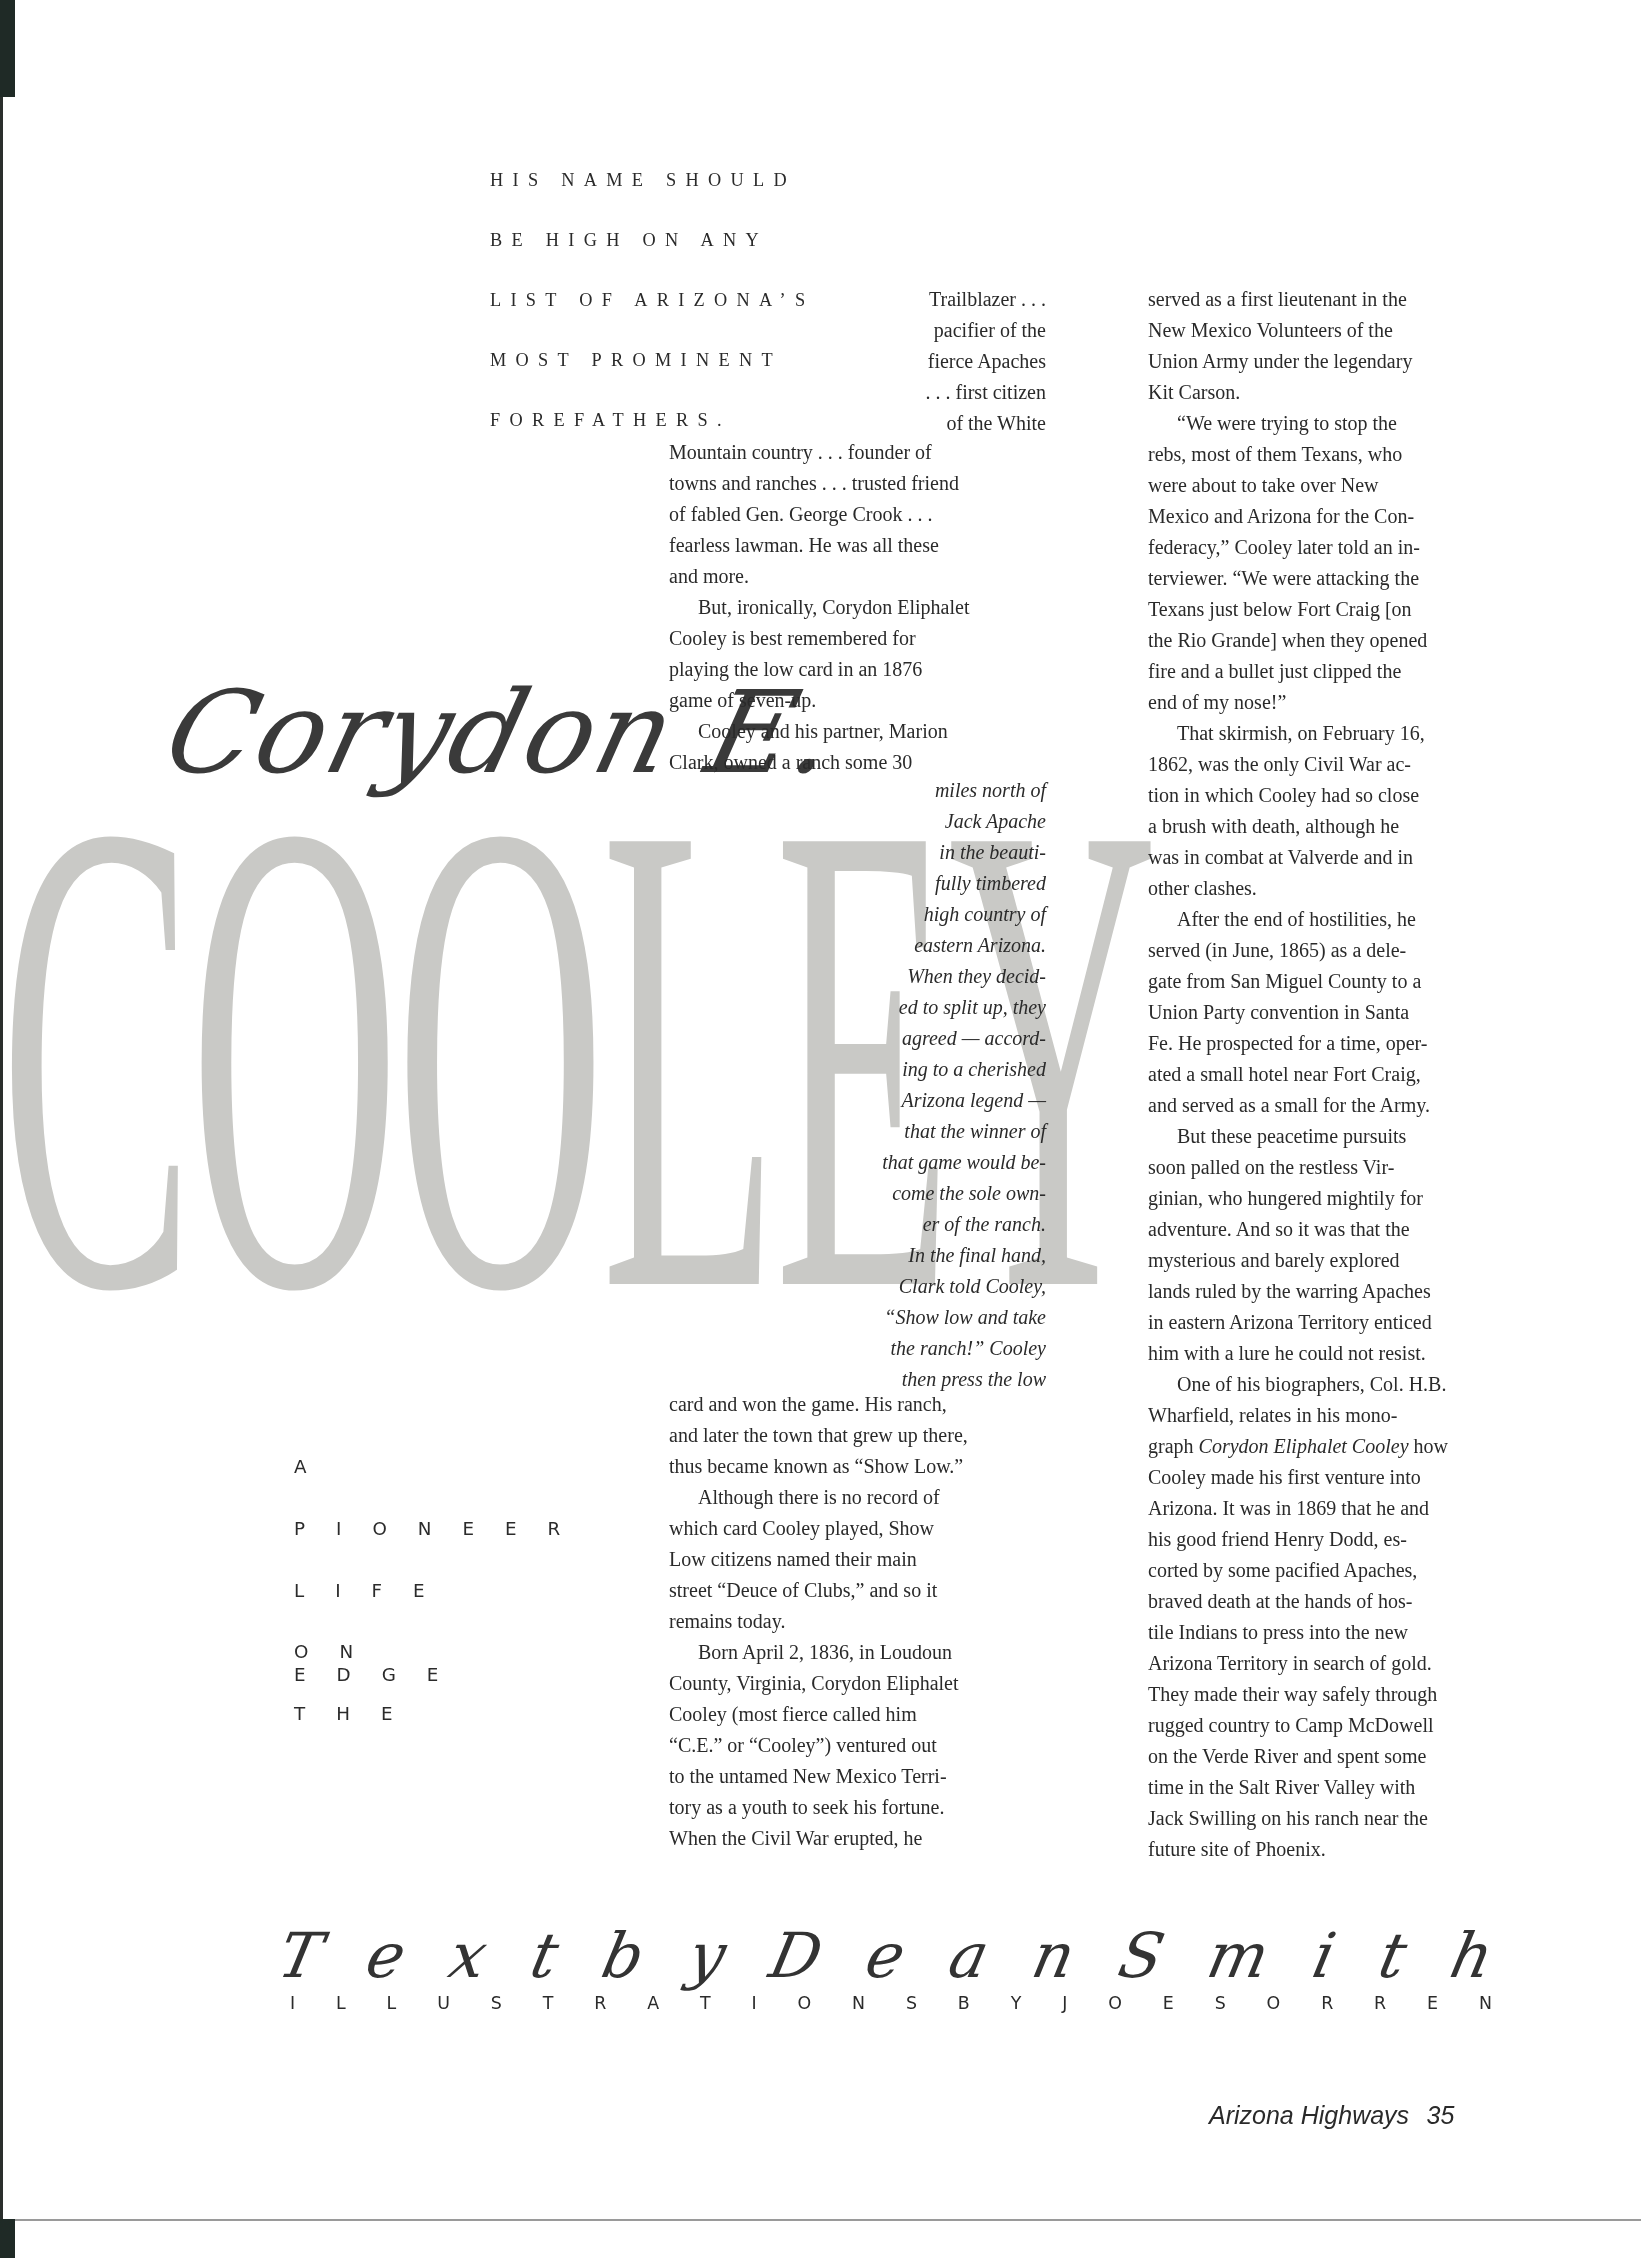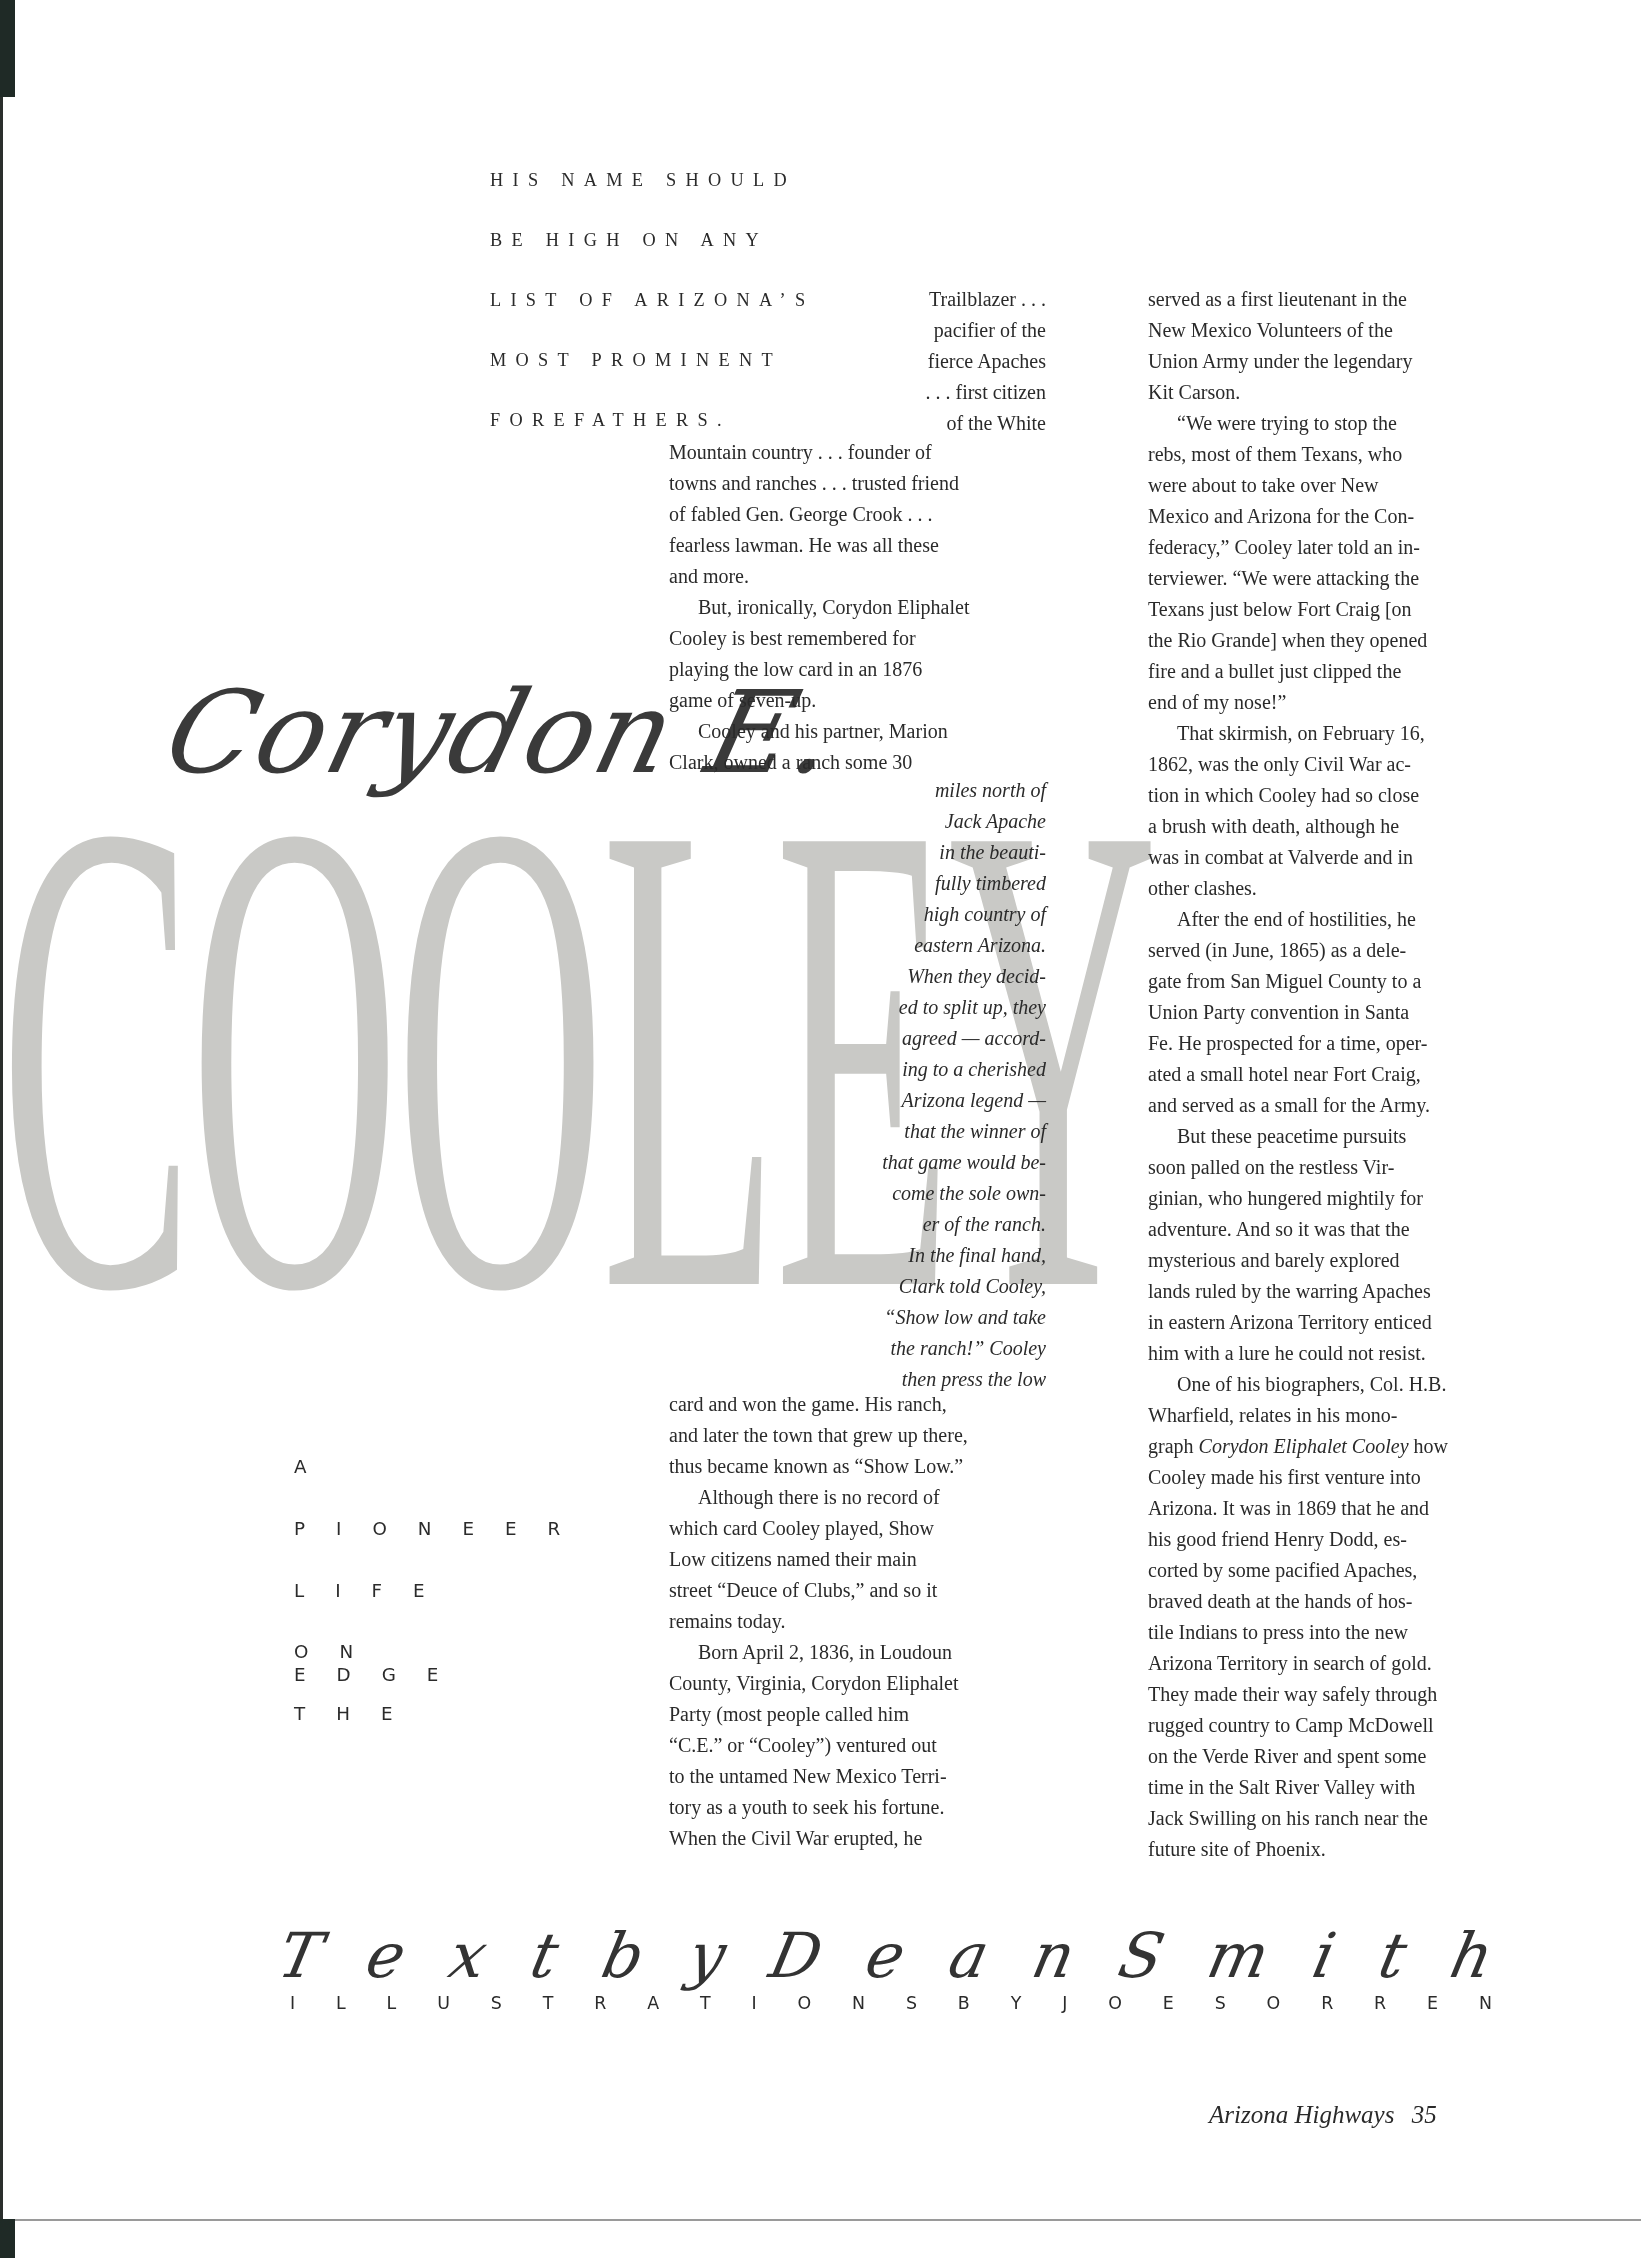--- a/index.html
+++ b/index.html
@@ -21,21 +21,21 @@
                   color:#3a3a3a; letter-spacing:1.9px; transform:skewX(-14deg); white-space:nowrap; font-weight:300; }
   .big-surname { left:0px; top:718px; font-family:"Liberation Serif",serif; font-size:676px; line-height:676px;
                  color:#c9c9c6; transform:scaleX(0.43); transform-origin:left top; letter-spacing:-9.7px;
                  white-space:nowrap; }
   .subtitle-row { left:294px; font-family:"DejaVu Sans",sans-serif; font-size:18.3px; letter-spacing:31px; color:#2b2b2b; white-space:nowrap; }
 
   .byline { left:280px; top:1919px; width:1212px; font-family:"DejaVu Serif",serif; font-style:italic;
             font-size:62px; color:#333; display:flex; justify-content:space-between; transform:skewX(-12deg); }
   .credits { left:290px; top:1993px; width:1202px; font-family:"DejaVu Sans",sans-serif; font-size:17.4px; color:#2b2b2b;
              display:flex; justify-content:space-between; }
-  .footer { left:1209px; top:2101px; font-family:Liberation Serif, serif; font-style:italic; font-size:25px; color:#2a2a2a; white-space:nowrap; }
+  .footer { left:1209px; top:2101px; font-family:Liberation Sans, sans-serif; font-style:italic; font-size:25px; color:#2a2a2a; white-space:nowrap; }
   .footer .pg { margin-left:17.4px; }
 </style>
 </head>
 <body>
 
 <div class="abs edge-bar-top"></div>
 <div class="abs edge-line"></div>
 <div class="abs bottom-rule"></div>
 <div class="abs edge-bar-bottom"></div>
 
@@ -98,21 +98,21 @@
   <span class="line">card and won the game. His ranch,</span>
   <span class="line">and later the town that grew up there,</span>
   <span class="line">thus became known as “Show Low.”</span>
   <span class="line" style="padding-left:29px">Although there is no record of</span>
   <span class="line">which card Cooley played, Show</span>
   <span class="line">Low citizens named their main</span>
   <span class="line">street “Deuce of Clubs,” and so it</span>
   <span class="line">remains today.</span>
   <span class="line" style="padding-left:29px">Born April 2, 1836, in Loudoun</span>
   <span class="line">County, Virginia, Corydon Eliphalet</span>
-  <span class="line">Party (most people called him</span>
+  <span class="line">Cooley (most fierce called him</span>
   <span class="line">“C.E.” or “Cooley”) ventured out</span>
   <span class="line">to the untamed New Mexico Terri-</span>
   <span class="line">tory as a youth to seek his fortune.</span>
   <span class="line">When the Civil War erupted, he</span>
 </div>
 
 <div class="abs body-text" style="left:1108px; top:284px; width:381px;margin-left:40px;">
   <span class="line">served as a first lieutenant in the</span>
   <span class="line">New Mexico Volunteers of the</span>
   <span class="line">Union Army under the legendary</span>

